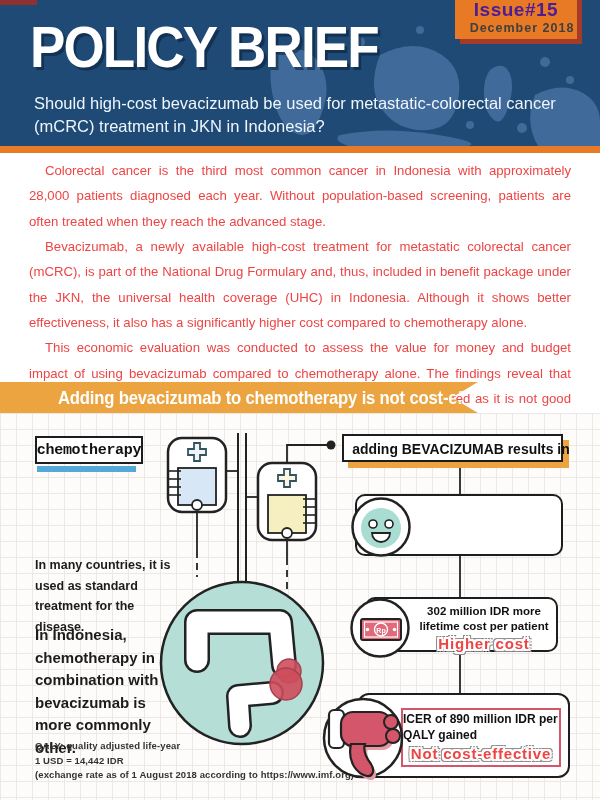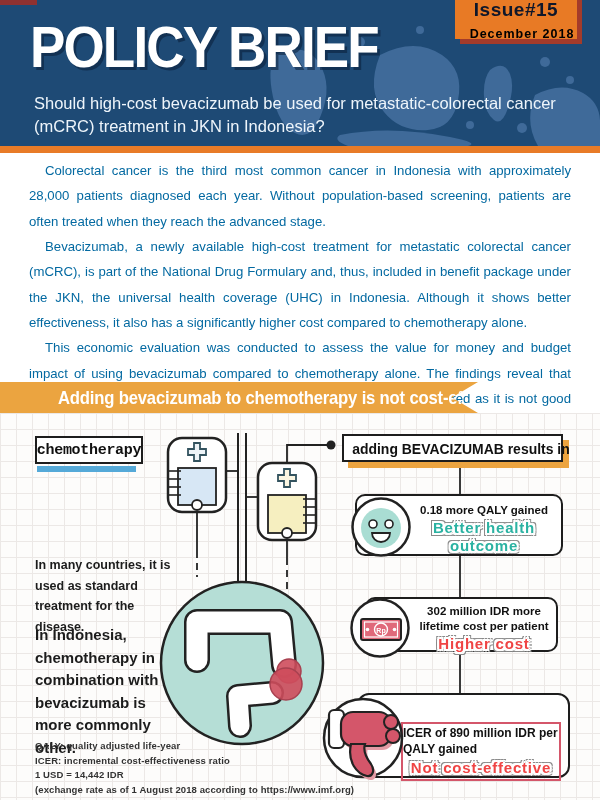--- a/index.html
+++ b/index.html
@@ -6,32 +6,32 @@
   html,body { background:#888; }
   body { font-family:"Liberation Sans", sans-serif; }
   .page{ position:relative; width:600px; height:800px; background:#fff; overflow:hidden; margin:0 auto; }
 
   
   .header{ position:absolute; left:0; top:0; width:600px; height:146px; background:#1e4a75; }
   .map-svg{ position:absolute; left:0; top:0; }
   .red-accent{ position:absolute; left:0; top:0; width:37px; height:5px; background:#8f3130; }
   .issue-box{ position:absolute; left:455px; top:-9px; width:122px; height:48px; background:#e87a25;
               box-shadow:5px 5px 0 #a43b2a; text-align:center; padding-top:9px; z-index:3; }
-  .issue-label{ color:#0f172a; font-size:19px; font-weight:800; letter-spacing:.5px; line-height:1.0; }
-  .issue-date{ color:#000000; font-size:12.5px; font-weight:600; letter-spacing:1px; margin-top:8px;padding-left:12px; }
+  .issue-label{ color:#4c1d95; font-size:19px; font-weight:800; letter-spacing:.5px; line-height:1.0; }
+  .issue-date{ color:#404040; font-size:12.5px; font-weight:600; letter-spacing:1px; margin-top:2px;padding-left:12px; }
   .brief-title{ position:absolute; left:30px; top:14px; color:#fff; font-size:57px; font-weight:800;
                 letter-spacing:-2px; white-space:nowrap; transform:scaleX(.93); transform-origin:left center;
                 text-shadow:3px 3px 0 rgba(10,30,55,.55); z-index:2; }
   .question{ position:absolute; left:34px; top:92px; width:545px; color:#eef5fb; font-size:16.5px;
              line-height:1.42; z-index:2; }
   .orange-strip{ position:absolute; left:0; top:146px; width:600px; height:7px; background:#e87b27; }
 
   
   .body-text{ position:absolute; left:0; top:158px; width:600px; padding:0 29px; }
-  .body-text p{ font-size:13.2px; line-height:1.92; color:#0369a1; text-align:justify; text-indent:16px; }
+  .body-text p{ font-size:13.2px; line-height:1.92; color:#ef4444; text-align:justify; text-indent:16px; }
 
   
   .banner{ position:absolute; left:0; top:382px; width:478px; height:31px; background:#eba440;
            clip-path:polygon(0 0,478px 0,452px 50%,478px 100%,0 100%); display:flex; align-items:center; }
   .banner-text{ display:inline-block; margin-left:58px; color:#fff; font-size:18.5px; font-weight:800;
                 letter-spacing:-.2px; white-space:nowrap; transform:scaleX(.9); transform-origin:left center; }
 
   
   .info{ position:absolute; left:0; top:413px; width:600px; height:387px;
          background-color:#fdfcfb;
@@ -54,21 +54,21 @@
   .adding-box{ position:absolute; left:342px; top:21px; width:221px; height:28px; background:#fff;
                border:2px solid #1d1d1d; box-shadow:6px 6px 0 #eca440; display:flex; align-items:center;
                justify-content:flex-start; z-index:2; }
   .adding-box span{ display:inline-block; font-size:15px; font-weight:800; color:#111; white-space:nowrap;
                     transform:scaleX(.93); }
 
   .result-box{ position:absolute; background:#fff; border:2px solid #1d1d1d; border-radius:10px; z-index:2; }
   .r1{ left:355px; top:81px;  width:208px; height:62px; }
   .r2{ left:365px; top:184px; width:193px; height:55px; }
   .r3{ left:357px; top:280px; width:213px; height:85px; border-radius:12px; }
-  .r3-inner{ position:absolute; left:42px; top:27px; width:160px; height:59px; border:2px solid #d4566a;
+  .r3-inner{ position:absolute; left:42px; top:13px; width:160px; height:59px; border:2px solid #d4566a;
              display:flex; flex-direction:column; align-items:center; justify-content:center; }
   .icon-wrap{ position:absolute; z-index:3; }
   .result-text{ position:absolute; text-align:center; }
   .rt1{ left:52px; top:7px; width:150px; }
   .rt2{ left:46px; top:5px; width:142px; }
   .detail{ font-size:11.5px; font-weight:700; color:#111; line-height:1.3; }
   .bubble{ font-size:15px; font-weight:800; letter-spacing:.8px; line-height:1.2; margin-top:1px;
            text-shadow:-2px -2px 0 #fff, 2px -2px 0 #fff, -2px 2px 0 #fff, 2px 2px 0 #fff,
                        -2px 0 0 #fff, 2px 0 0 #fff, 0 -2px 0 #fff, 0 2px 0 #fff,
                        -3px -3px 0 #8a8a8a, 3px -3px 0 #8a8a8a, -3px 3px 0 #8a8a8a, 3px 3px 0 #8a8a8a,
@@ -174,41 +174,36 @@
     </svg>
 
     <div class="chemo-box">
       <span>chemotherapy</span>
     </div>
     <div class="chemo-underline"></div>
     <div class="left-para lp2">In many countries, it is used as standard treatment for the disease.</div>
     <div class="left-para lp3">In Indonesia, chemotherapy in combination with bevacizumab is more commonly other.</div>
     <div class="footnotes">
       <div>QALY: quality adjusted life-year</div>
-      <div>ICER: incremental cost-effectiveness ratio</div>
       <div>1 USD = 14,442 IDR</div>
       <div>(exchange rate as of 1 August 2018 according to https://www.imf.org)</div>
     </div>
 
     <div class="adding-box">
       <span>adding BEVACIZUMAB results in</span>
     </div>
 
     <div class="result-box r1">
       <svg class="icon-wrap" style="left:-7px; top:0;" width="62" height="62" viewBox="0 0 62 62">
         <circle cx="31" cy="31" r="28.5" fill="#fff" stroke="#222" stroke-width="2.5"></circle>
         <circle cx="31" cy="32" r="20" fill="#a9ddd3"></circle>
         <circle cx="23" cy="28" r="4" fill="#fff" stroke="#222" stroke-width="1.6"></circle>
         <circle cx="39" cy="28" r="4" fill="#fff" stroke="#222" stroke-width="1.6"></circle>
         <path d="M22 37 h18 a9 9 0 0 1 -18 0 z" fill="#fff" stroke="#222" stroke-width="1.8"></path>
       </svg>
-      <div class="result-text rt1">
-        <div class="detail">0.18 more QALY gained</div>
-        <div class="bubble teal">Better health outcome</div>
-      </div>
     </div>
 
     <div class="result-box r2">
       <svg class="icon-wrap" style="left:-18px; top:-2px;" width="62" height="62" viewBox="0 0 62 62">
         <circle cx="31" cy="31" r="28.5" fill="#fff" stroke="#222" stroke-width="2.5"></circle>
         <rect x="12" y="22" width="40" height="21" rx="2" fill="#e0697a" stroke="#222" stroke-width="2"></rect>
         <rect x="15.5" y="25" width="33" height="15" fill="none" stroke="#fff" stroke-width="1.2"></rect>
         <circle cx="32" cy="32.5" r="6.5" fill="none" stroke="#fff" stroke-width="1.4"></circle>
         <text x="32" y="35.5" font-size="7" font-weight="bold" fill="#fff" text-anchor="middle" font-family="Liberation Sans, sans-serif">Rp</text>
         <circle cx="18.5" cy="32.5" r="1.8" fill="#fff"></circle>

